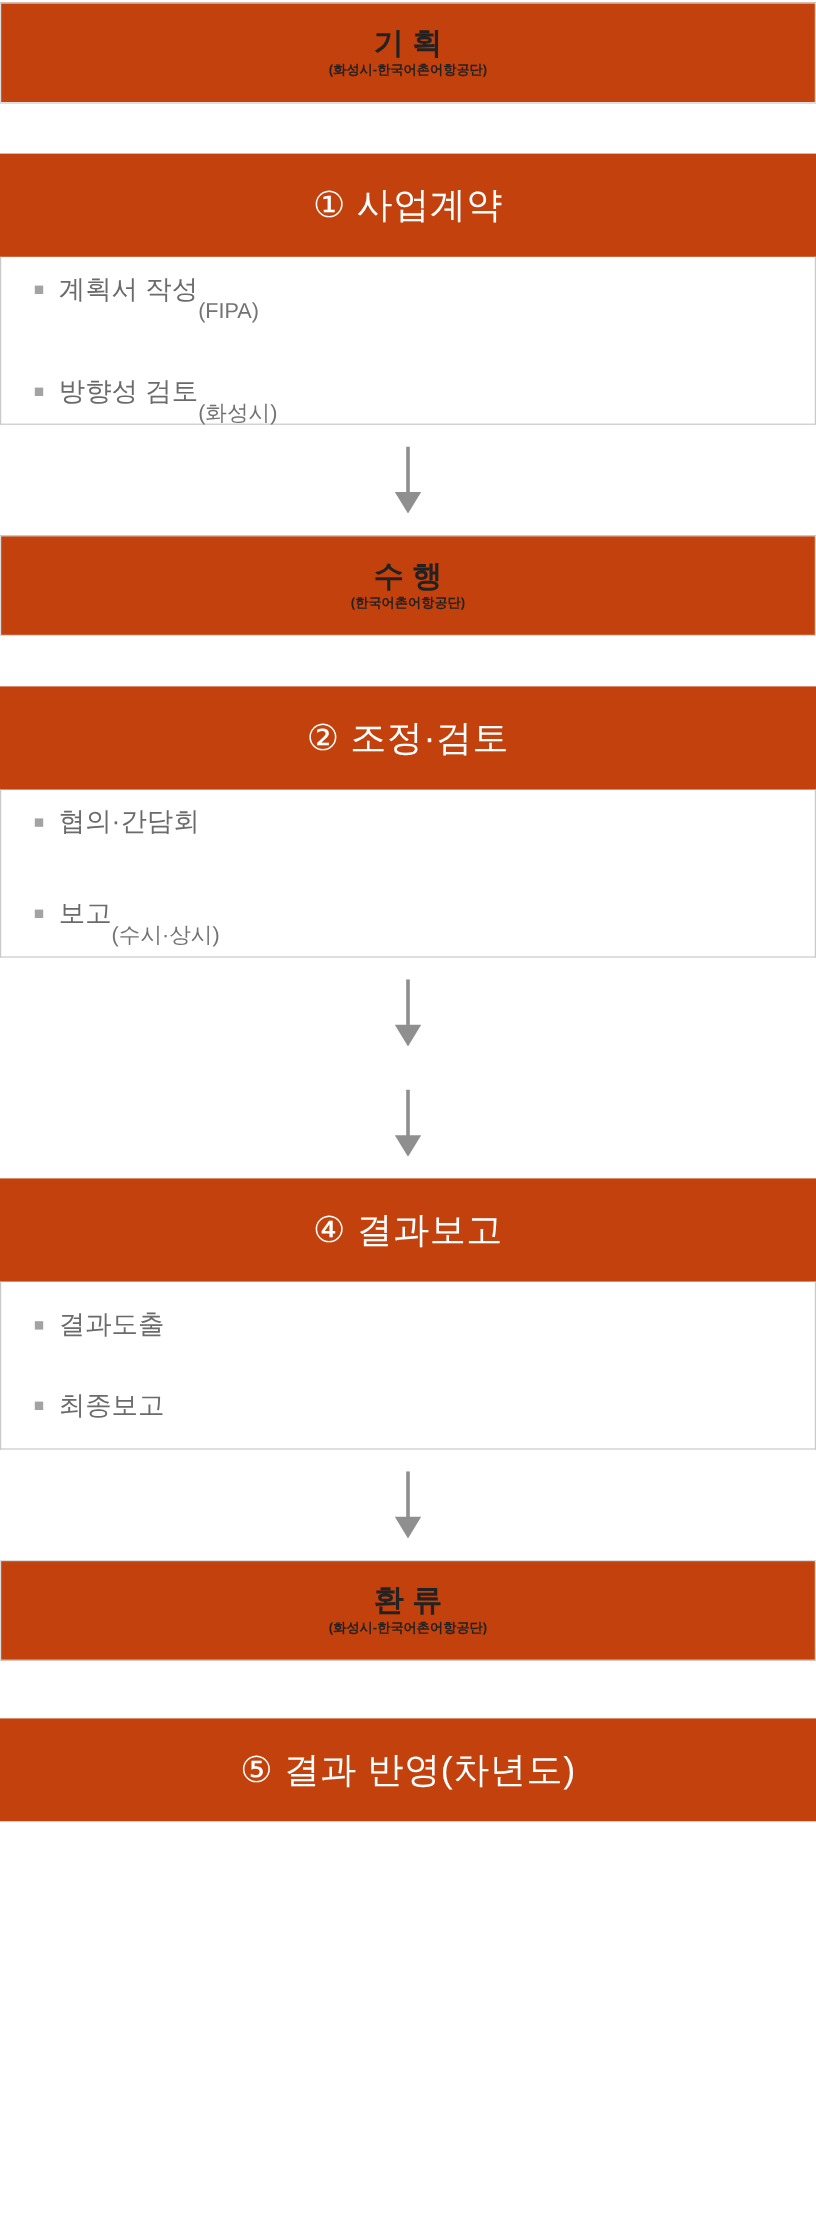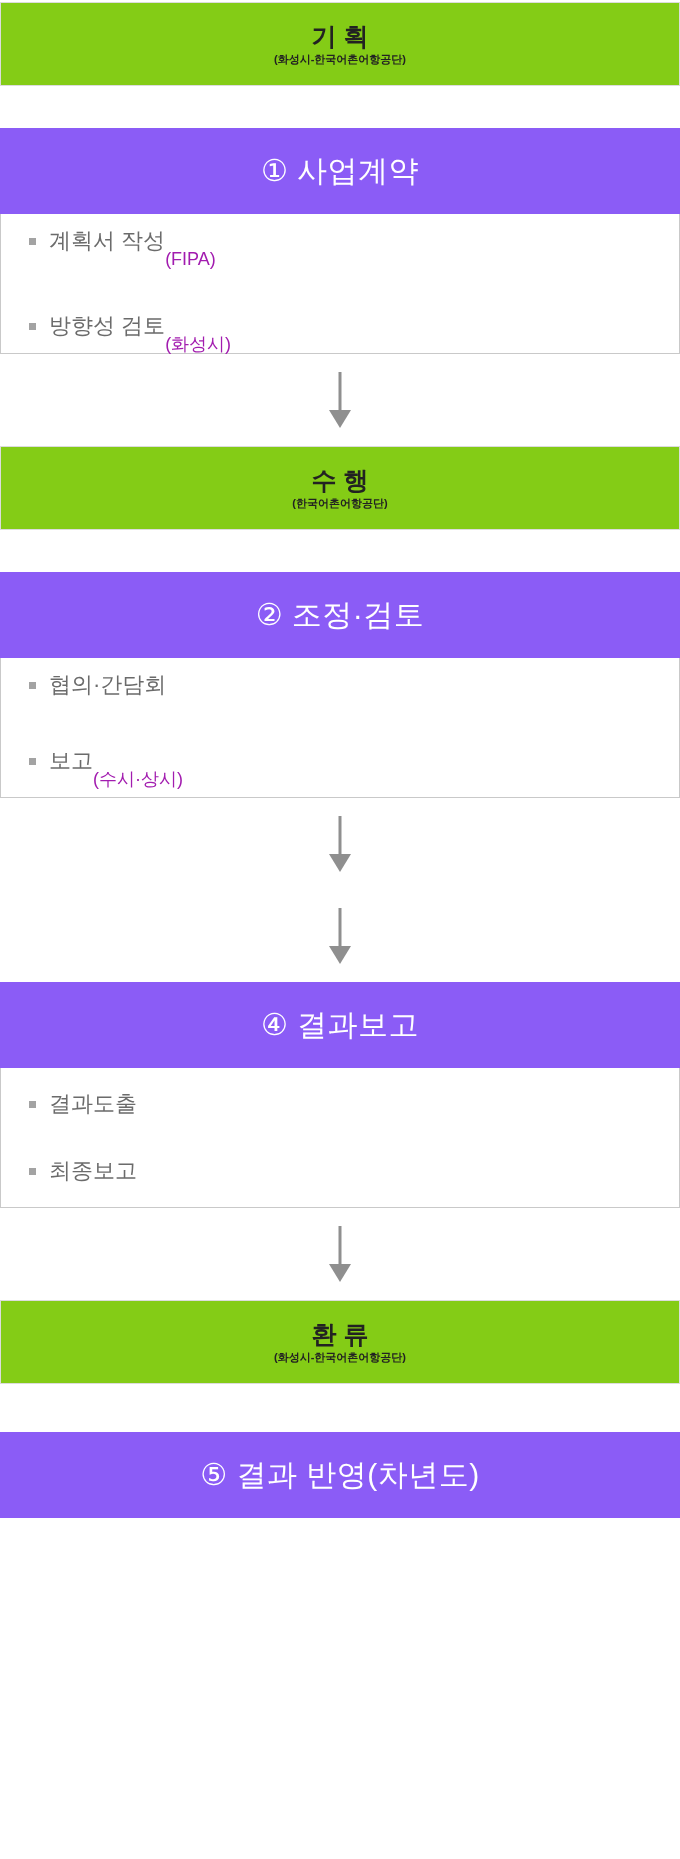--- a/index.html
+++ b/index.html
@@ -10,21 +10,21 @@
   }
   .page {
     width: 680px;
     padding-top: 2px;
     box-sizing: border-box;
   }
   
   .stage-box {
     box-sizing: border-box;
     height: 84px;
-    background: #84cc16;
+    background: #c2410c;
     border: 1px solid #dcdcdc;
     display: flex;
     flex-direction: column;
     align-items: center;
     justify-content: center;
     gap: 5px;
   }
   .stage-box.gap-lg { margin-bottom: 42px; }
   .stage-box.gap-md { margin-bottom: 48px; }
   .stage-title {
@@ -36,21 +36,21 @@
   .stage-subtitle {
     font-size: 11px;
     font-weight: 600;
     color: #222222;
     line-height: 1;
   }
   
   .step-header {
     box-sizing: border-box;
     height: 86px;
-    background: #8b5cf6;
+    background: #c2410c;
     color: #ffffff;
     font-size: 30px;
     font-weight: 500;
     display: flex;
     align-items: center;
     justify-content: center;
     letter-spacing: 0.5px;
   }
   .step-body {
     box-sizing: border-box;
@@ -74,21 +74,21 @@
     background: #a3a3a3;
     margin-right: 13px;
     flex: 0 0 auto;
   }
   .item-text {
     font-size: 22px;
     color: #6b6b6b;
   }
   .item-note {
     font-size: 18px;
-    color: #a21caf;
+    color: #737373;
     margin-top: 36px;
   }
   
   .arrow-zone {
     height: 92px;
     display: flex;
     align-items: center;
     justify-content: center;
   }
 </style>

